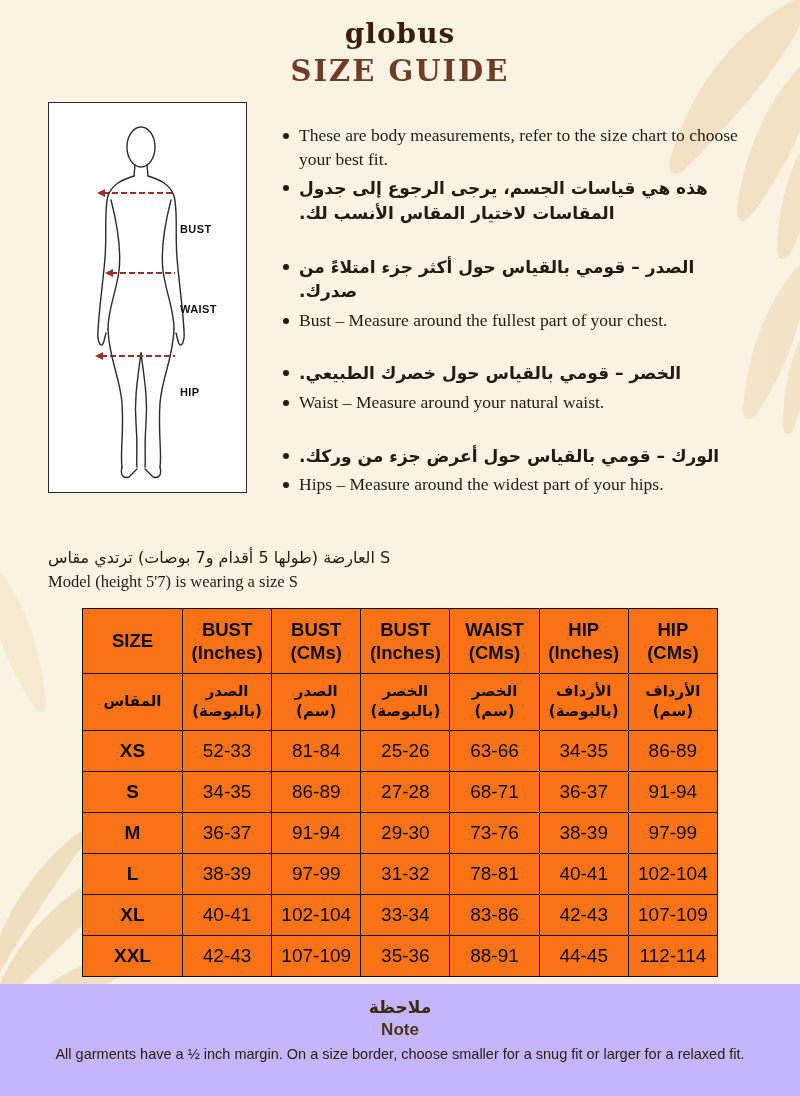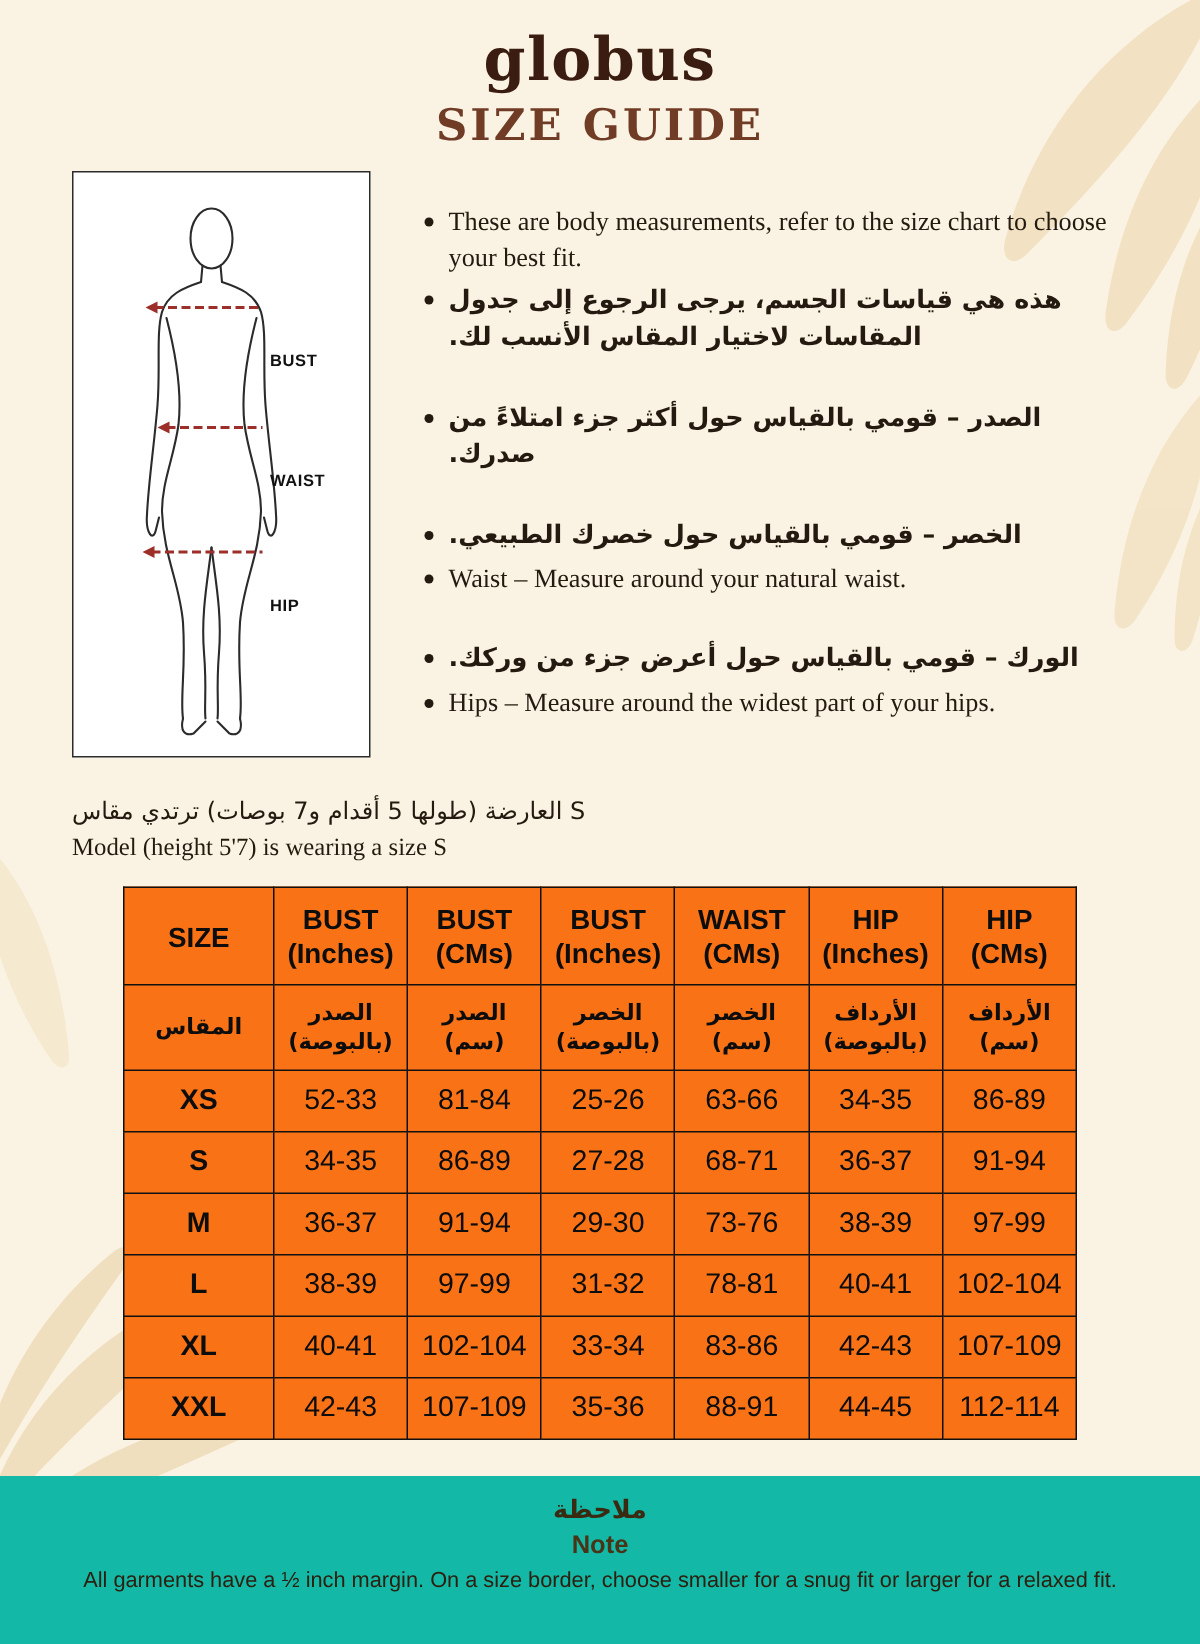--- a/index.html
+++ b/index.html
@@ -3,21 +3,21 @@
 <meta charset="utf-8">
 <style>
   html,body{margin:0;padding:0;background:#faf3e3;}
   .page{position:relative;width:800px;height:1096px;overflow:hidden;
         font-family:"DejaVu Sans",sans-serif;color:#241a10;background:#faf3e3;}
   .leaf{position:absolute;z-index:0;pointer-events:none;}
   .content{position:relative;z-index:1;}
 
   
   header{text-align:center;padding-top:20px;}
-  .brand{font-family:"DejaVu Serif",serif;font-size:40px;font-weight:bold;
+  .brand{font-family:"DejaVu Serif",serif;font-size:28px;font-weight:bold;
          color:#3a1c10;letter-spacing:1px;line-height:1;}
   .title{font-family:"DejaVu Serif",serif;font-size:29px;font-weight:bold;
          color:#713c26;letter-spacing:2px;margin-top:9px;line-height:1;}
 
   
   .intro{display:flex;margin:16px 44px 0 48px;gap:36px;}
   .figure-box{width:197px;height:389px;background:#fff;border:1.6px solid #2b2b2b;
               position:relative;flex-shrink:0;}
   .figure-box svg.body{position:absolute;left:0;top:0;}
   .fig-label{position:absolute;left:131px;font-size:11px;font-weight:bold;color:#111;
@@ -41,21 +41,21 @@
               background:#f97316;font-family:"Liberation Sans",sans-serif;}
   .size-table th,.size-table td{border:1.6px solid #111;text-align:center;
               vertical-align:middle;padding:2px;color:#0d0d0d;}
   .head-en th{height:60px;font-size:18.5px;font-weight:bold;line-height:1.25;}
   .head-ar th{height:52px;font-size:15px;font-weight:bold;line-height:1.3;
               font-family:"DejaVu Sans",sans-serif;}
   .data-row td{height:36px;font-size:19px;}
   .size-cell{font-weight:bold;font-size:18.5px;}
 
   
-  .note-band{position:absolute;left:0;right:0;bottom:0;height:112px;background:#14b8a6;
+  .note-band{position:absolute;left:0;right:0;bottom:0;height:112px;background:#c4b5fd;
              z-index:1;text-align:center;padding-top:13px;box-sizing:border-box;}
   .note-title-ar{font-size:17px;font-weight:bold;color:#3a2a12;}
   .note-title-en{font-size:17px;font-weight:bold;color:#4a3418;margin-top:3px;
                  font-family:"Liberation Sans",sans-serif;}
   .note-body-ar{font-size:14px;margin-top:7px;color:#2c2110;}
   .note-body-en{font-size:14.5px;margin-top:6px;color:#2c2110;
                 font-family:"Liberation Sans",sans-serif;}
 </style>
 </head>
 <body>
@@ -141,20 +141,24 @@
             <span class="dot"></span>
             <span class="ar" dir="rtl">هذه هي قياسات الجسم، يرجى الرجوع إلى جدول المقاسات لاختيار المقاس الأنسب لك.</span>
           </div>
         </div>
 
         <div class="group">
           <div class="row">
             <span class="dot"></span>
             <span class="ar" dir="rtl">الصدر – قومي بالقياس حول أكثر جزء امتلاءً من صدرك.</span>
           </div>
+          <div class="row">
+            <span class="dot"></span>
+            <span class="en">Bust – Measure around the fullest part of your chest.</span>
+          </div>
         </div>
 
         <div class="group">
           <div class="row">
             <span class="dot"></span>
             <span class="ar" dir="rtl">الخصر – قومي بالقياس حول خصرك الطبيعي.</span>
           </div>
           <div class="row">
             <span class="dot"></span>
             <span class="en">Waist – Measure around your natural waist.</span>

